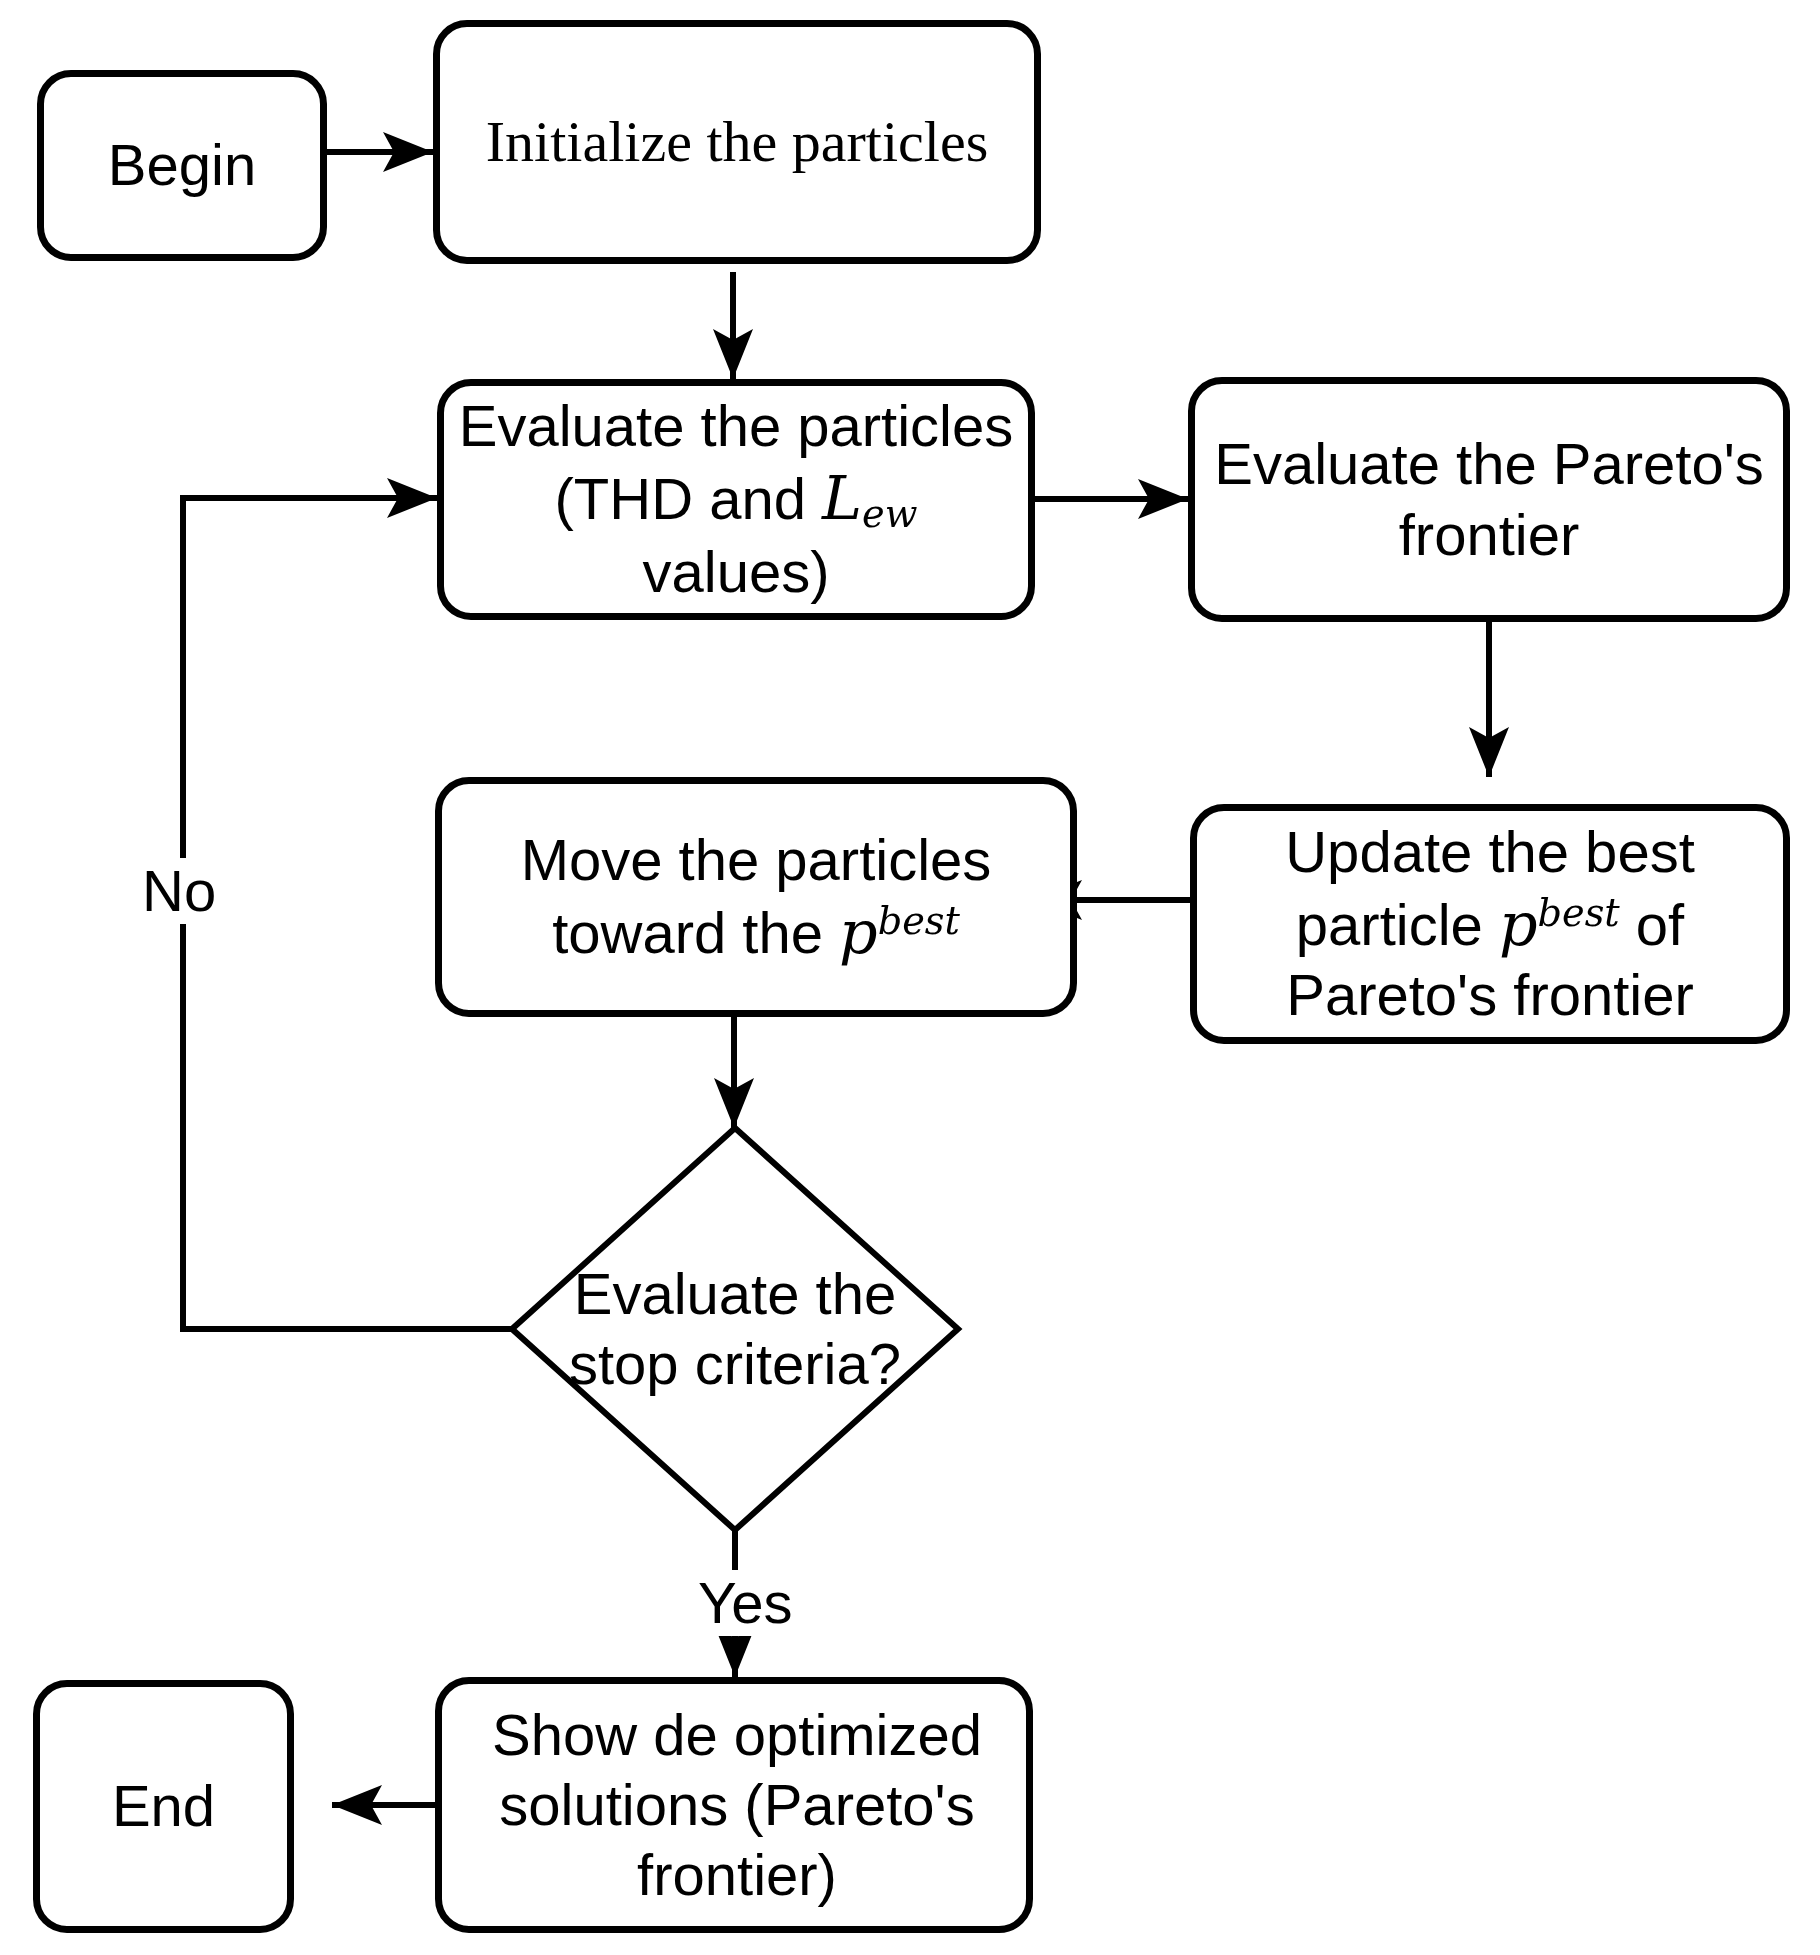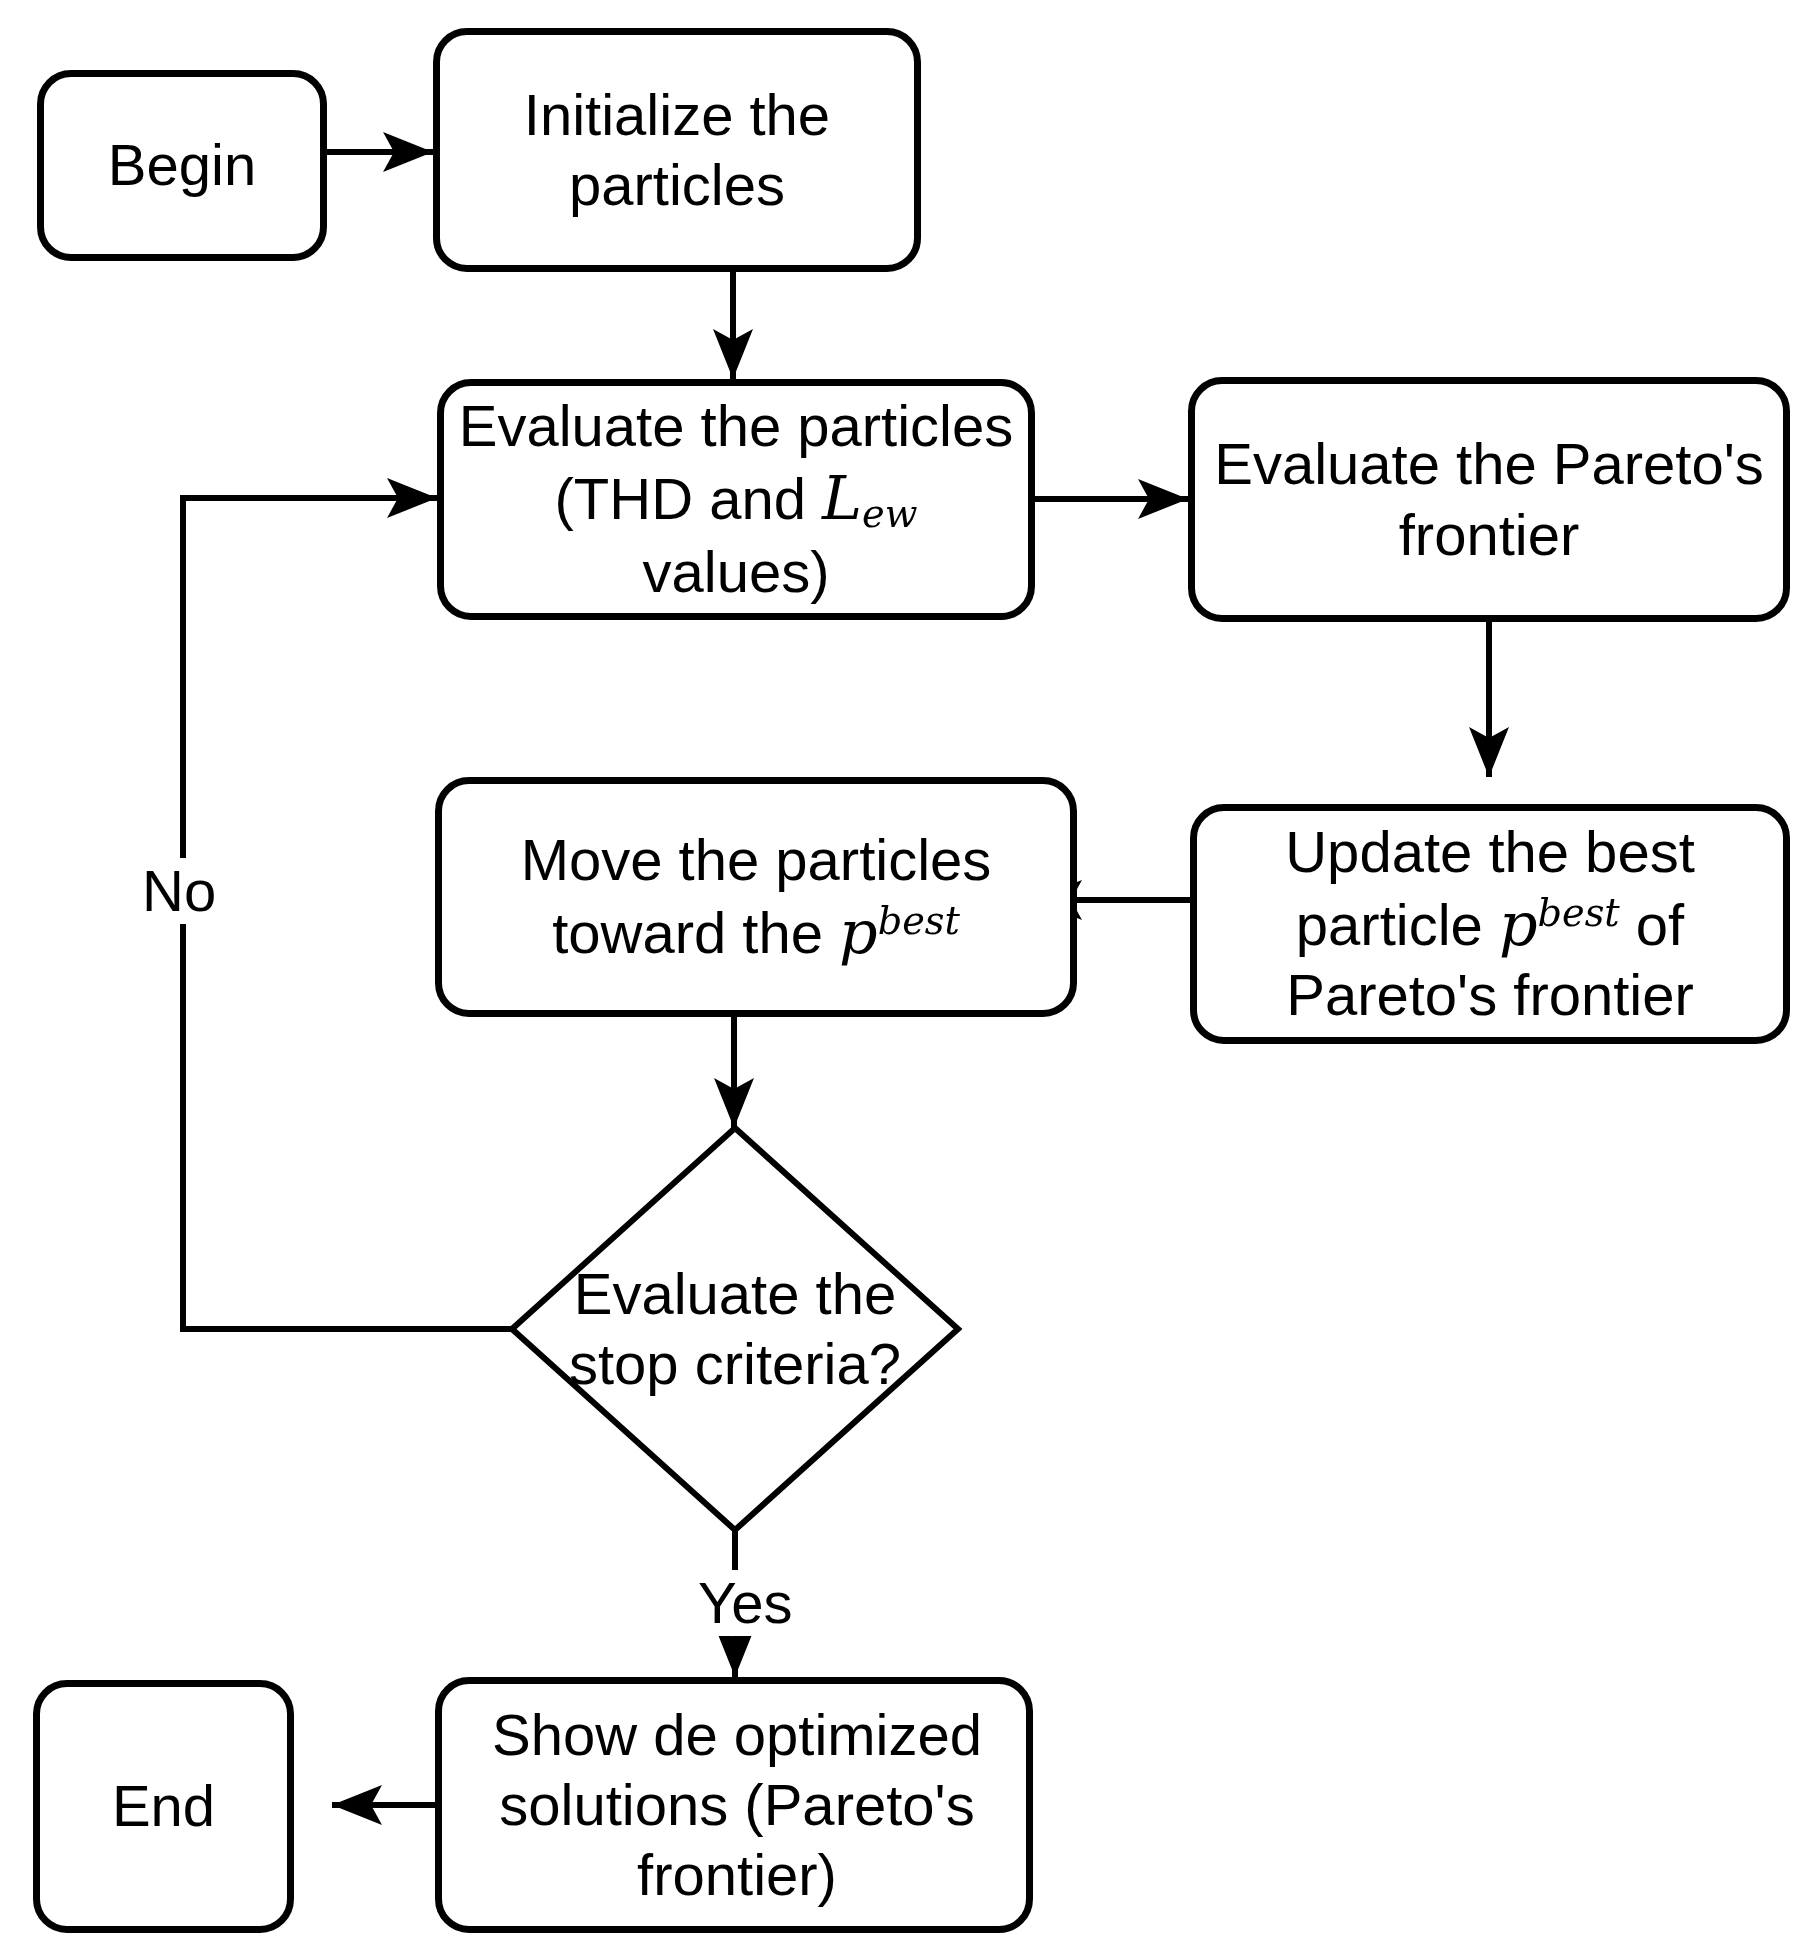--- a/index.html
+++ b/index.html
@@ -44,21 +44,21 @@
     flex-direction: column;
     align-items: center;
     justify-content: center;
     text-align: center;
     font-size: 58px;
     line-height: 1.21;
     z-index: 2;
     color: var(--stroke-color);
   }
   .node-begin        { left: 37px;   top: 70px;   width: 290px; height: 191px; }
-  .node-initialize   { left: 433px;  top: 28px;   width: 488px; height: 244px; }
+  .node-initialize   { left: 433px;  top: 20px;   width: 608px; height: 244px; font-family: Liberation Serif, serif; }
   .node-evaluate     { left: 437px;  top: 379px;  width: 598px; height: 241px; }
   .node-pareto       { left: 1188px; top: 377px;  width: 602px; height: 245px; }
   .node-move         { left: 435px;  top: 777px;  width: 642px; height: 240px; }
   .node-update       { left: 1190px; top: 777px;  width: 600px; height: 240px; margin-top: 27px; }
   .node-show         { left: 435px;  top: 1677px; width: 598px; height: 256px; padding-left: 6px; }
   .node-end          { left: 33px;   top: 1680px; width: 261px; height: 253px; }
   .diamond-text {
     position: absolute;
     left: 512px; top: 1128px;
     width: 446px; height: 402px;

